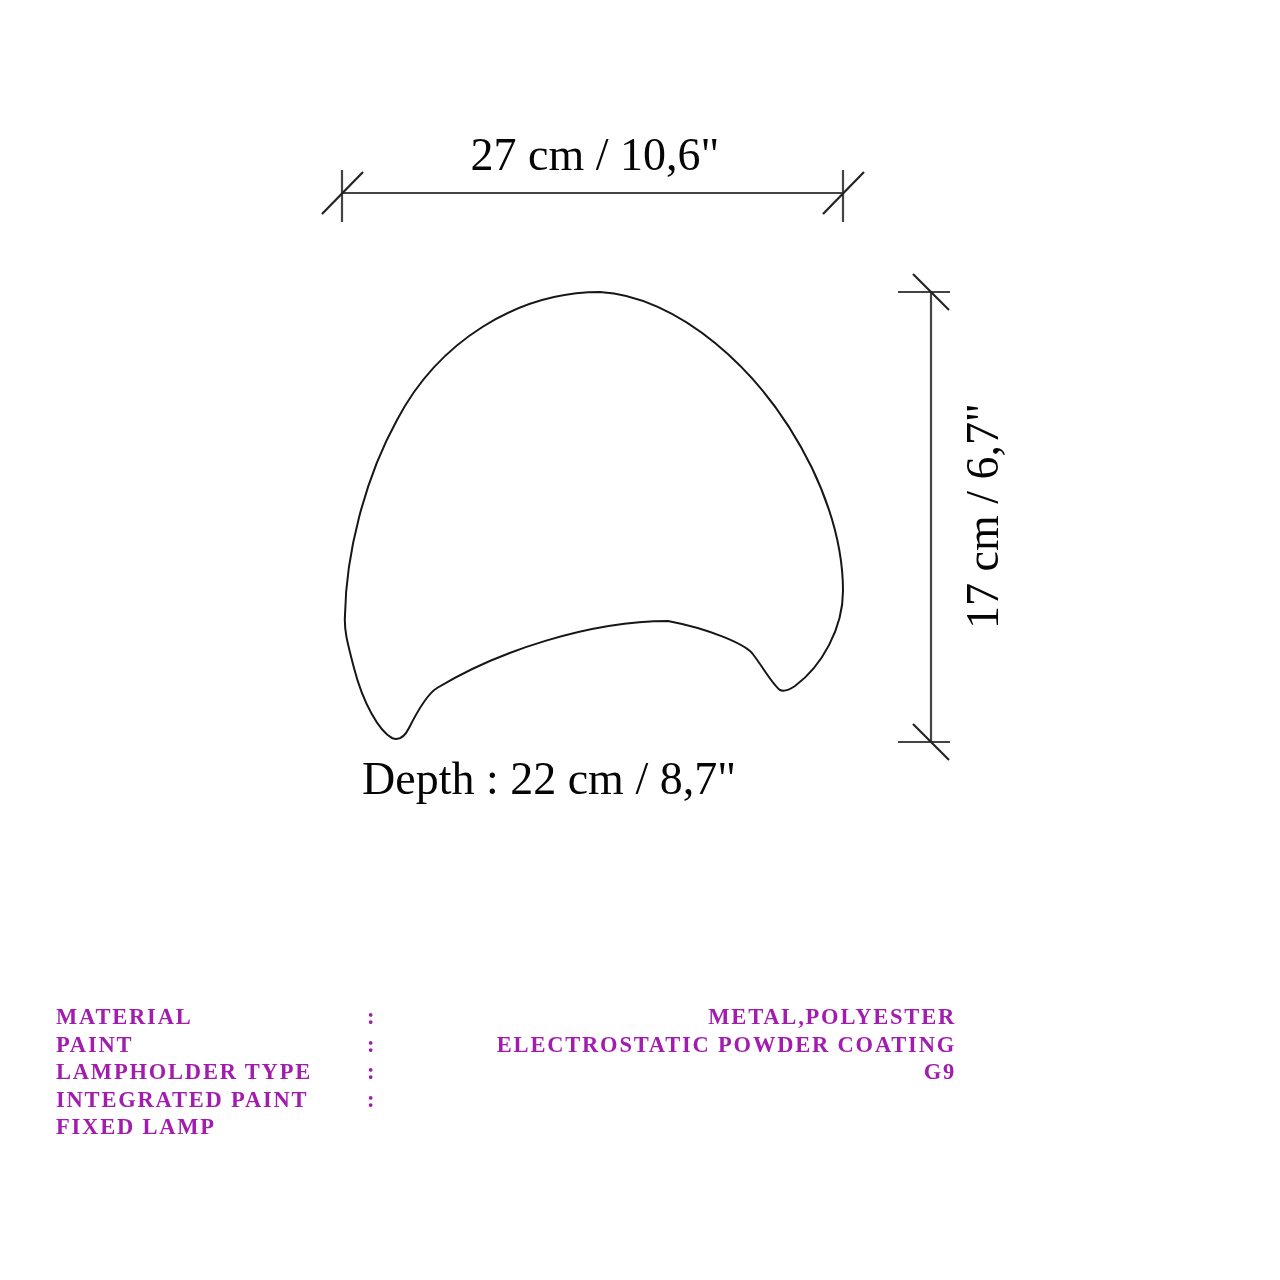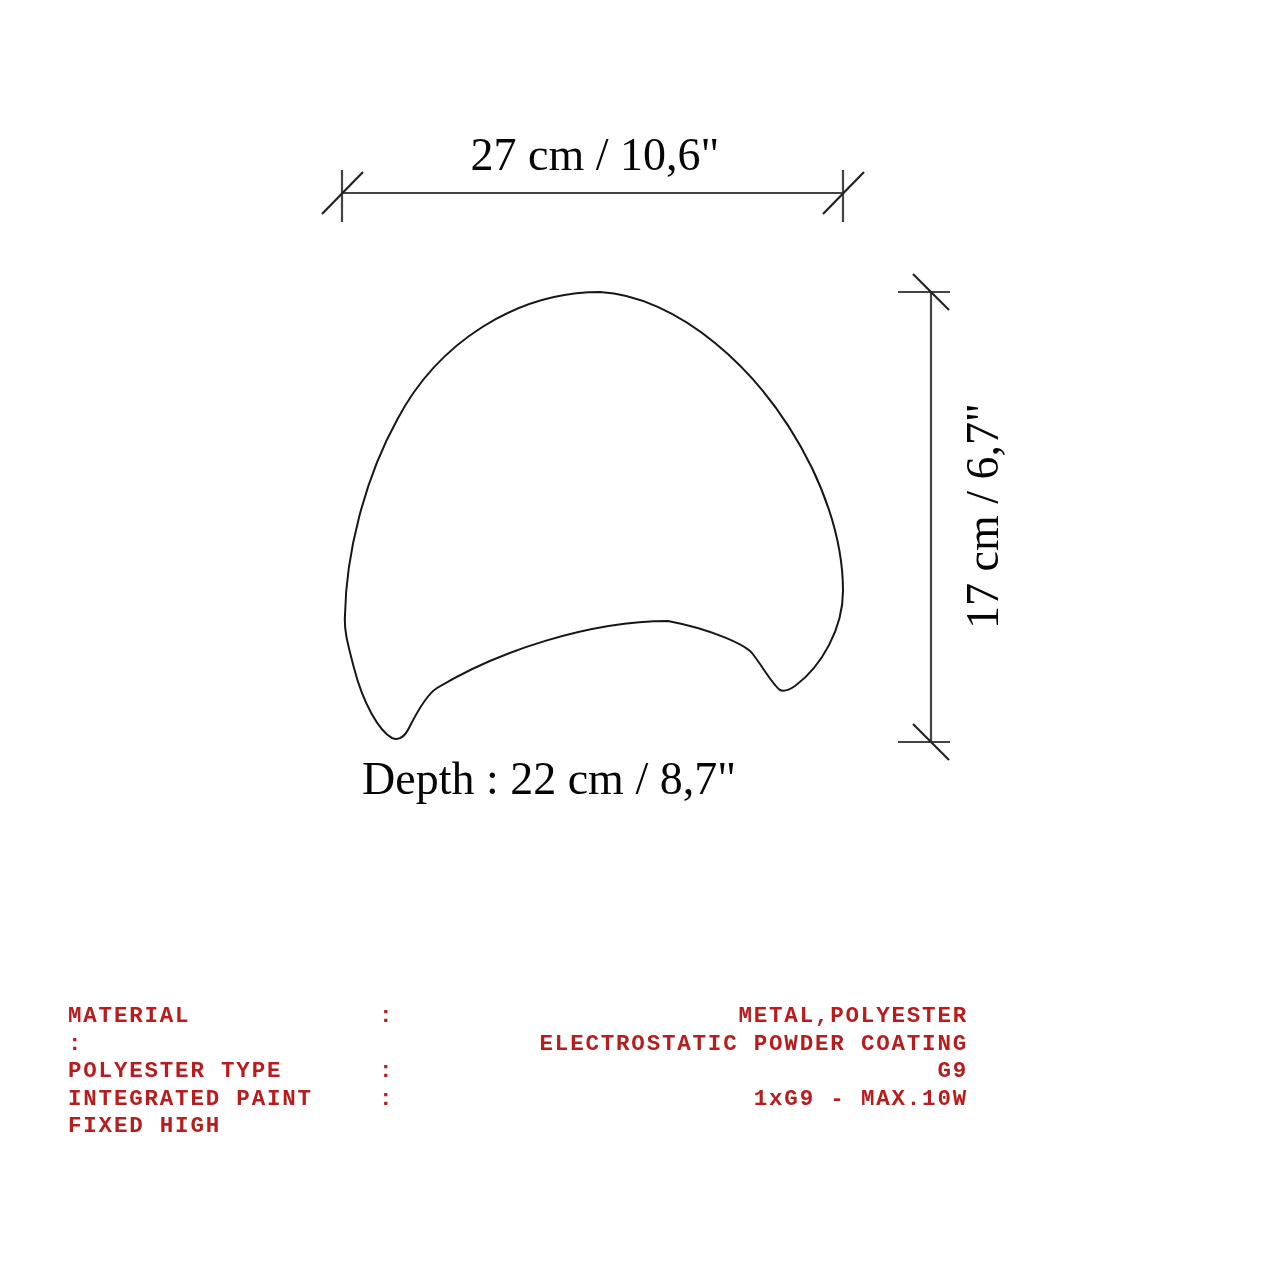--- a/index.html
+++ b/index.html
@@ -11,23 +11,23 @@
   .dim-text{
     position:absolute;font-family:"Liberation Serif", serif;font-size:46px;color:#050505;
     white-space:nowrap;
   }
   .dim-top{left:345px;top:128px;width:500px;text-align:center;}
   .dim-right{
     left:982px;top:516px;transform:translate(-50%,-50%) rotate(-90deg);
   }
   .depth-text{left:362px;top:752px;width:500px;text-align:left;}
   .specs{
-    position:absolute;left:68px;top:1003px;width:900px;
-    font-family:Liberation Mono, monospace;font-weight:700;font-size:22.5px;
-    letter-spacing:1.8px;line-height:27.6px;color:#b91c1c;
+    position:absolute;left:56px;top:1003px;width:900px;
+    font-family:Liberation Serif, serif;font-weight:700;font-size:22.5px;
+    letter-spacing:1.8px;line-height:27.6px;color:#a21caf;
   }
   .spec-row{display:flex;}
   .spec-label{width:311px;flex:0 0 311px;}
   .spec-sep{width:22px;flex:0 0 22px;}
   .spec-value{flex:1;text-align:right;}
   .certs{position:absolute;left:0;top:1176px;width:1280px;height:90px;}
 </style>
 </head>
 <body>
 
@@ -71,35 +71,35 @@
   <div class="dim-text dim-right">17 cm / 6,7"</div>
   <div class="dim-text depth-text">Depth : 22 cm / 8,7"</div>
 
   <div class="specs">
     <div class="spec-row">
       <div class="spec-label">MATERIAL</div>
       <div class="spec-sep">:</div>
       <div class="spec-value">METAL,POLYESTER</div>
     </div>
     <div class="spec-row">
+      <div class="spec-label">PAINT</div>
       <div class="spec-sep">:</div>
       <div class="spec-value">ELECTROSTATIC POWDER COATING</div>
     </div>
     <div class="spec-row">
-      <div class="spec-label">POLYESTER TYPE</div>
+      <div class="spec-label">LAMPHOLDER TYPE</div>
       <div class="spec-sep">:</div>
       <div class="spec-value">G9</div>
     </div>
     <div class="spec-row">
       <div class="spec-label">INTEGRATED PAINT</div>
       <div class="spec-sep">:</div>
-      <div class="spec-value">1xG9 - MAX.10W</div>
     </div>
     <div class="spec-row">
-      <div class="spec-label">FIXED HIGH</div>
+      <div class="spec-label">FIXED LAMP</div>
       <div class="spec-sep"></div>
       <div class="spec-value"></div>
     </div>
   </div>
 
   <div class="certs">
 
     
     
 

